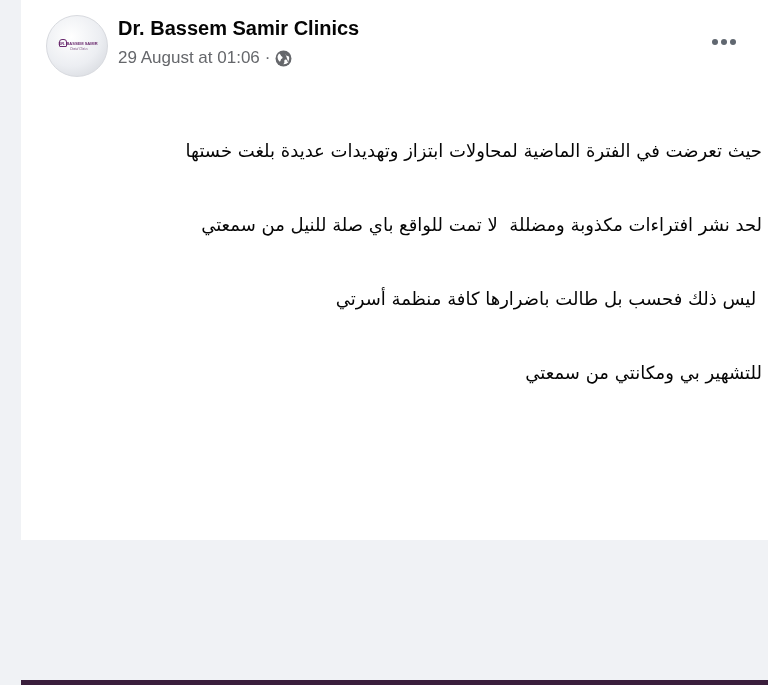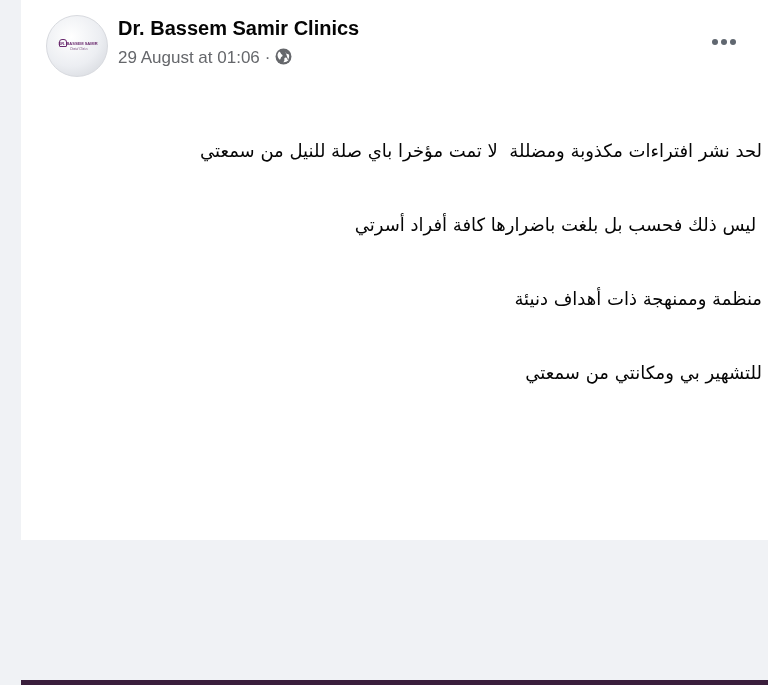--- a/index.html
+++ b/index.html
@@ -42,21 +42,21 @@
   .page-name {
     position: absolute; left: 97px; top: 17px;
     font-family: "Liberation Sans", sans-serif;
     font-size: 20px; font-weight: bold; color: #050505;
     white-space: nowrap;
   }
   .meta {
     position: absolute; left: 97px; top: 48px;
     font-family: "Liberation Sans", sans-serif;
     font-size: 17px; color: #65676b; white-space: nowrap;
-    display: flex; align-items: flex-start;
+    display: flex; align-items: center;
   }
   .meta .dot { margin: 0 5px; }
   .globe { width: 17px; height: 17px; display: inline-block; }
   .more-button {
     position: absolute; left: 685px; top: 30px; width: 36px; height: 24px;
     display: flex; align-items: center; justify-content: center; gap: 3px;
     cursor: pointer;
   }
   .more-button span {
     width: 6px; height: 6px; border-radius: 50%; background: #606770; display: block;
@@ -93,23 +93,23 @@
       </span>
     </div>
     <div class="more-button">
       <span></span>
       <span></span>
       <span></span>
     </div>
   </div>
 
   <div class="post-text">
-    <span class="line">لحد نشر افتراءات مكذوبة ومضللة  لا تمت مؤخرا باي صلة للنيل من سمعتي</span>
-    <span class="line"> ليس ذلك فحسب بل بلغت باضرارها كافة أفراد أسرتي</span>
-    <span class="line">منظمة وممنهجة ذات أهداف دنيئة</span>
+    <span class="line">حيث تعرضت في الفترة الماضية لمحاولات ابتزاز وتهديدات عديدة بلغت خستها</span>
+    <span class="line">لحد نشر افتراءات مكذوبة ومضللة  لا تمت للواقع باي صلة للنيل من سمعتي</span>
+    <span class="line"> ليس ذلك فحسب بل طالت باضرارها كافة منظمة أسرتي</span>
     <span class="line">للتشهير بي ومكانتي من سمعتي</span>
     
     
     
     
     
     
     
     
     

